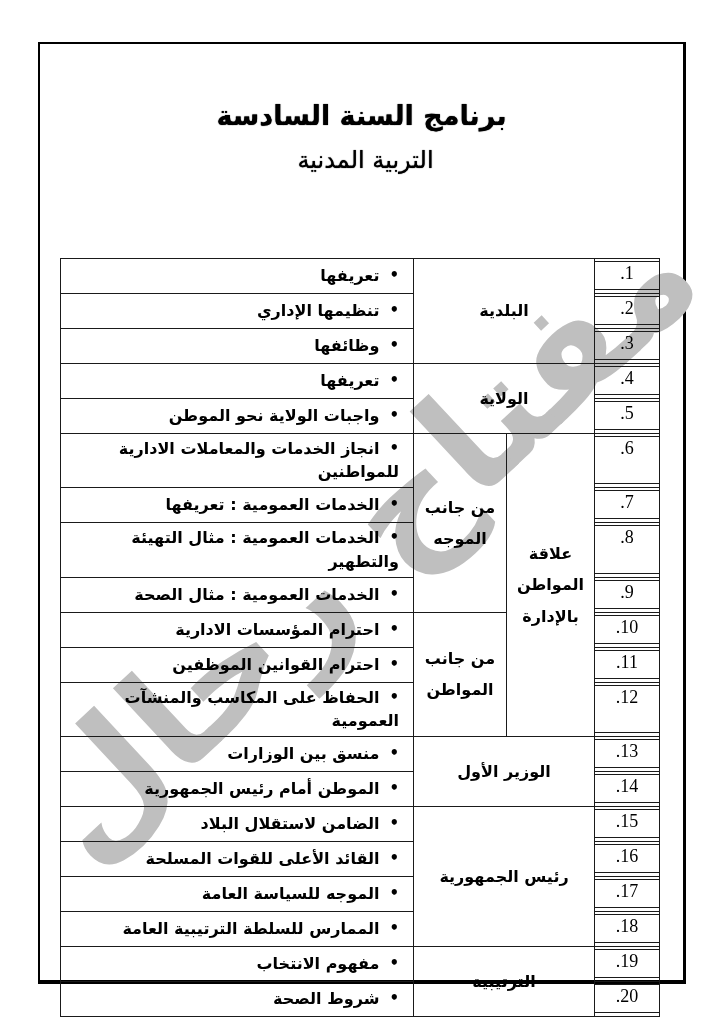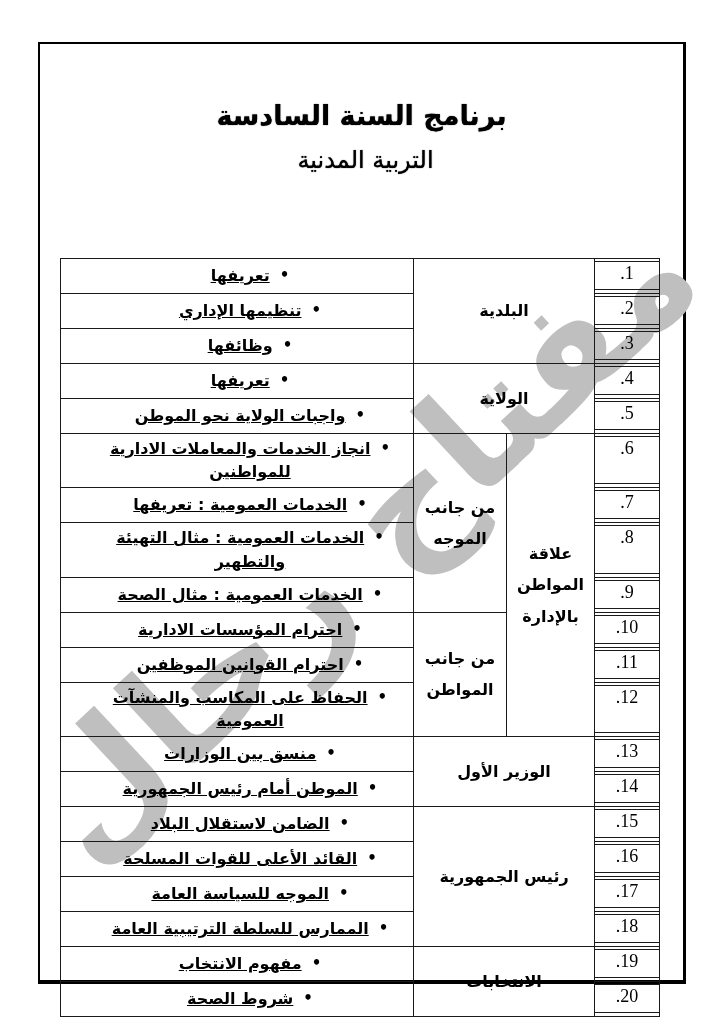--- a/index.html
+++ b/index.html
@@ -54,24 +54,23 @@
     text-align:center;direction:ltr;
     font-family:"Liberation Serif",serif;font-size:18px;
     padding-top:2px;line-height:1.1;
   }
   td.cat{
     text-align:center;vertical-align:middle;
     font-weight:bold;font-size:16px;line-height:1.95;
     padding:2px 4px;
   }
   td.item{
-    vertical-align:middle;text-align:center;
+    vertical-align:middle;text-align:right;
     font-weight:bold;font-size:16px;line-height:1.45;
     padding:3px 14px 4px 40px;
-    text-decoration:underline;
   }
   .bullet{
     display:inline-block;margin-inline-end:10px;font-size:15px;
     vertical-align:1px;
   }
 </style>
 </head>
 <body>
 
 <div class="frame">
@@ -210,21 +209,21 @@
         <td class="num">
               <div class="numbox">.18</div>
             </td>
         <td class="item"><span class="bullet">•</span><span>الممارس للسلطة الترتيبية العامة</span></td>
       </tr>
 
       <tr>
         <td class="num">
               <div class="numbox">.19</div>
             </td>
-        <td class="cat" rowspan="2" colspan="2">الانتخابات</td>
+        <td class="cat" rowspan="2" colspan="2">الترتيبية</td>
         <td class="item"><span class="bullet">•</span><span>مفهوم الانتخاب</span></td>
       </tr>
       <tr>
         <td class="num">
               <div class="numbox">.20</div>
             </td>
         <td class="item"><span class="bullet">•</span><span>شروط الصحة</span></td>
       </tr>
     </tbody>
       </table>

